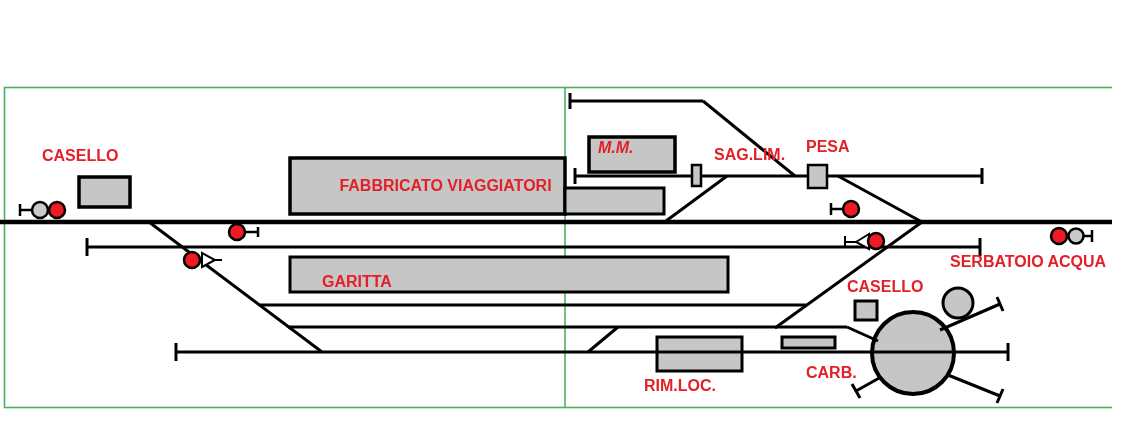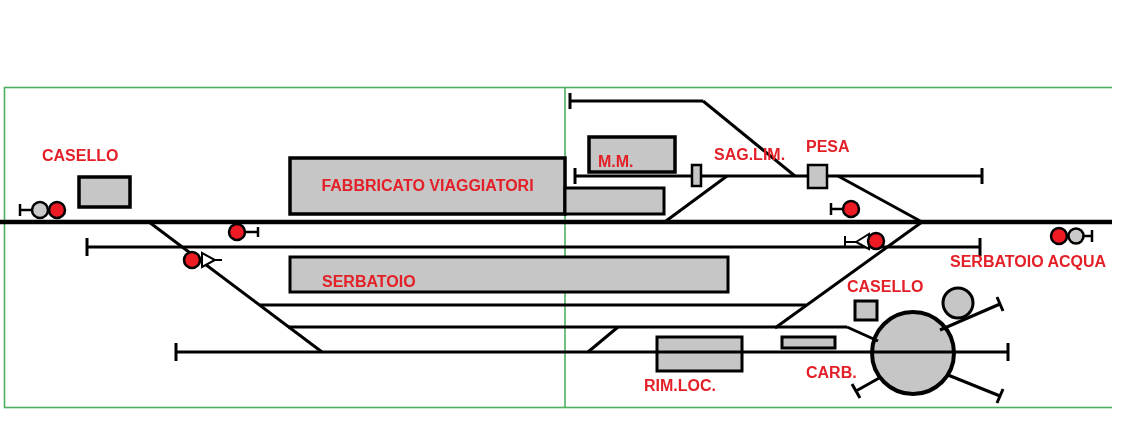--- a/index.html
+++ b/index.html
@@ -14,21 +14,21 @@
   .lbl{
     position:absolute;
     color:#e32028;
     font-weight:bold;
     font-size:16px;
     line-height:1;
     white-space:nowrap;
     letter-spacing:0px;
   }
   .lbl-center{
-    display:flex;align-items:center;justify-content:center;
+    display:flex;align-items:center;justify-content:center;padding-left:18px;
   }
 </style>
 </head>
 <body>
 
 <div id="canvas">
 
   <svg id="trackplan-svg" width="1144" height="443" viewBox="0 0 1144 443">
 
     <rect x="4.5" y="87.5" width="1114" height="320" fill="none" stroke="#4cb05e" stroke-width="1.6"></rect>
@@ -118,22 +118,22 @@
 
       <circle cx="1059" cy="236" r="8" fill="#ee1b24" stroke="#000" stroke-width="2.5"></circle>
       <circle cx="1076" cy="236" r="7.5" fill="#c9c9c9" stroke="#000" stroke-width="2.5"></circle>
       <line x1="1083" y1="236" x2="1092" y2="236" stroke="#000" stroke-width="2.5"></line>
       <line x1="1092" y1="230" x2="1092" y2="242" stroke="#000" stroke-width="2.5"></line>
     </g>
   </svg>
 
   <div class="lbl" style="left:42px;top:148px;">CASELLO</div>
   <div class="lbl lbl-center" style="left:290px;top:158px;width:275px;height:56px;">FABBRICATO VIAGGIATORI</div>
-  <div class="lbl" style="left:322px;top:274px;">SERBATOIO</div>
-  <div class="lbl" style="left:598px;top:154px;">M.M.</div>
+  <div class="lbl" style="left:322px;top:274px;">GARITTA</div>
+  <div class="lbl" style="left:598px;top:140px;font-style:italic;">M.M.</div>
   <div class="lbl" style="left:714px;top:147px;">SAG.LIM.</div>
   <div class="lbl" style="left:806px;top:139px;">PESA</div>
   <div class="lbl" style="left:847px;top:279px;">CASELLO</div>
   <div class="lbl" style="left:950px;top:254px;">SERBATOIO ACQUA</div>
   <div class="lbl" style="left:644px;top:378px;">RIM.LOC.</div>
   <div class="lbl" style="left:806px;top:365px;">CARB.</div>
 
 </div>
 
 </body></html>

